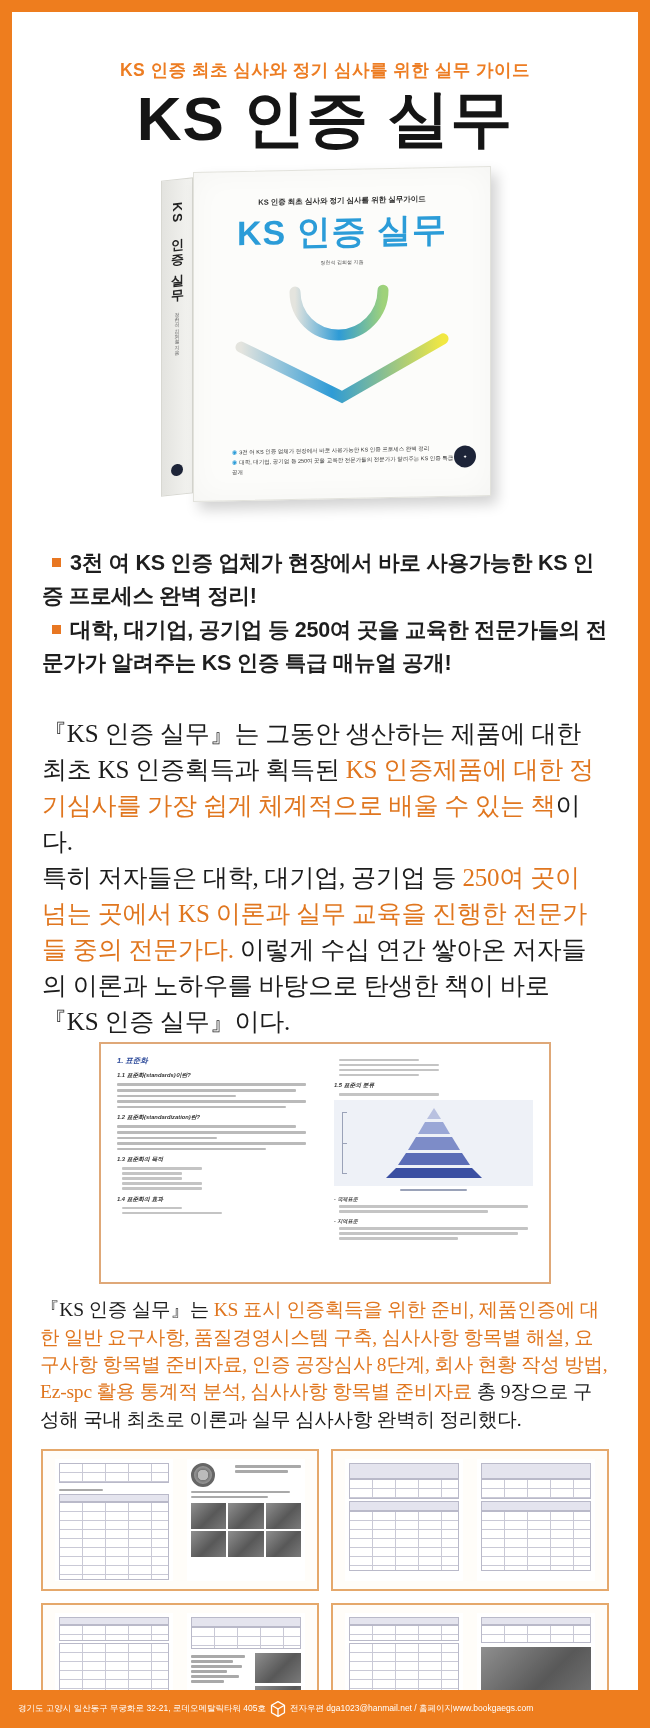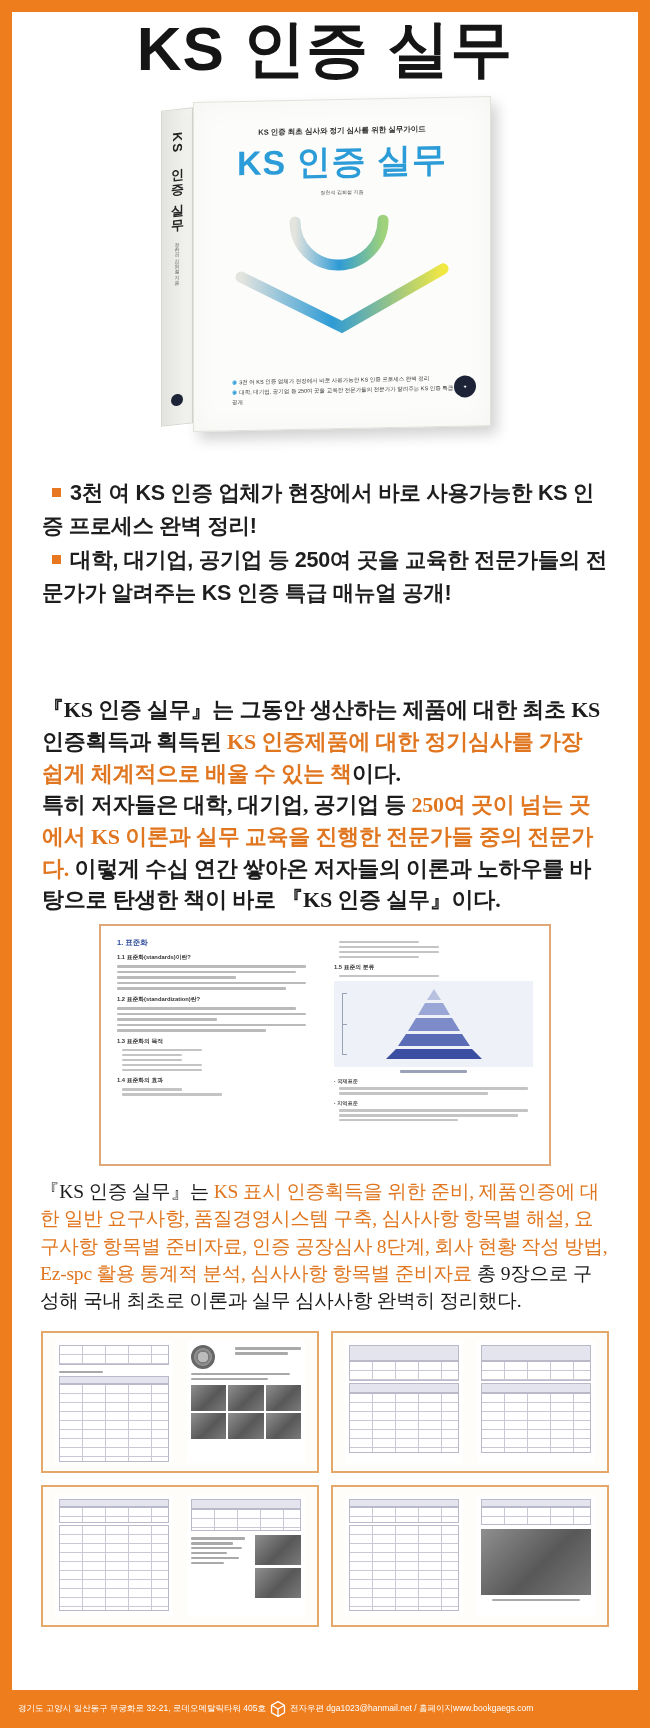--- a/index.html
+++ b/index.html
@@ -42,27 +42,27 @@
                 display:flex; align-items:center; justify-content:center; }
 
   
   .highlights { width:566px; margin:30px auto 0; }
   .hl-item { font-size:21.5px; font-weight:bold; color:#1e1e1e; line-height:1.55;
              letter-spacing:-0.3px; }
   .sq { display:inline-block; width:9px; height:9px; background:#e87722; margin:0 9px 3px 10px;
         vertical-align:middle; }
 
   
-  .intro { width:566px; margin:84px auto 0; font-family:"Liberation Serif", serif;
-           font-size:22px; line-height:1.44; color:#1c1c1c; letter-spacing:-0.2px;font-weight:bold; }
+  .intro { width:566px; margin:36px auto 0; font-family:"Liberation Serif", serif;
+           font-size:25px; line-height:1.44; color:#1c1c1c; letter-spacing:-0.2px; }
   .org { color:#e0761f; }
 
   
-  .sample-box { width:452px; height:242px; margin:8px auto 0; border:2px solid #dfa878;
-                background:#fff; padding:12px 16px 10px; display:flex; gap:18px; }
+  .sample-box { width:452px; height:242px; margin:2px auto 0; border:2px solid #dfa878;
+                background:#fff; padding:12px 16px 10px; display:flex; gap:18px;font-style:italic; }
   .scol { flex:1; }
   .sh1 { font-size:7.5px; font-weight:bold; color:#2f4c9b; margin-bottom:5px; }
   .sh2 { font-size:5.8px; font-weight:bold; color:#333; margin:5px 0 3px; }
   .sh3 { font-size:5.2px; font-weight:bold; color:#444; margin:5px 0 2px; }
   .tl { height:2.6px; background:#a9a9a9; opacity:.8; margin:3px 0; border-radius:1px; }
   .tli { height:2.4px; background:#b5b5b5; opacity:.8; margin:2.6px 0 2.6px 5px; border-radius:1px; }
   .w95{width:95%}.w90{width:90%}.w85{width:85%}.w75{width:75%}.w60{width:60%}.w50{width:50%}.w40{width:40%}.w30{width:30%}
   .pyr-panel { width:100%; height:86px; background:#eef1f7; margin:4px 0 3px; position:relative;
                display:flex; align-items:center; justify-content:center; }
   .pyr-bracket { position:absolute; left:8px; top:12px; bottom:12px; width:6px;
@@ -100,20 +100,21 @@
             display:flex; align-items:center; justify-content:flex-start; padding:0 18px;
             color:#fff; font-size:8.5px; }
   .flogo { display:flex; flex-direction:column; align-items:center; }
 </style>
 </head>
 <body>
 
 <div class="page-frame">
   <div class="content">
 
+    <div class="tagline">KS 인증 최초 심사와 정기 심사를 위한 실무 가이드</div>
     <div class="main-title">KS 인증 실무</div>
 
     <div class="book-area">
       <div class="book-spine">
         <div class="spine-title">KS 인증 실무</div>
         <div class="spine-author">정헌석 김희철 지음</div>
         <div class="spine-dot"></div>
       </div>
       <div class="book-cover">
         <div class="cover-tagline">KS 인증 최초 심사와 정기 심사를 위한 실무가이드</div>

